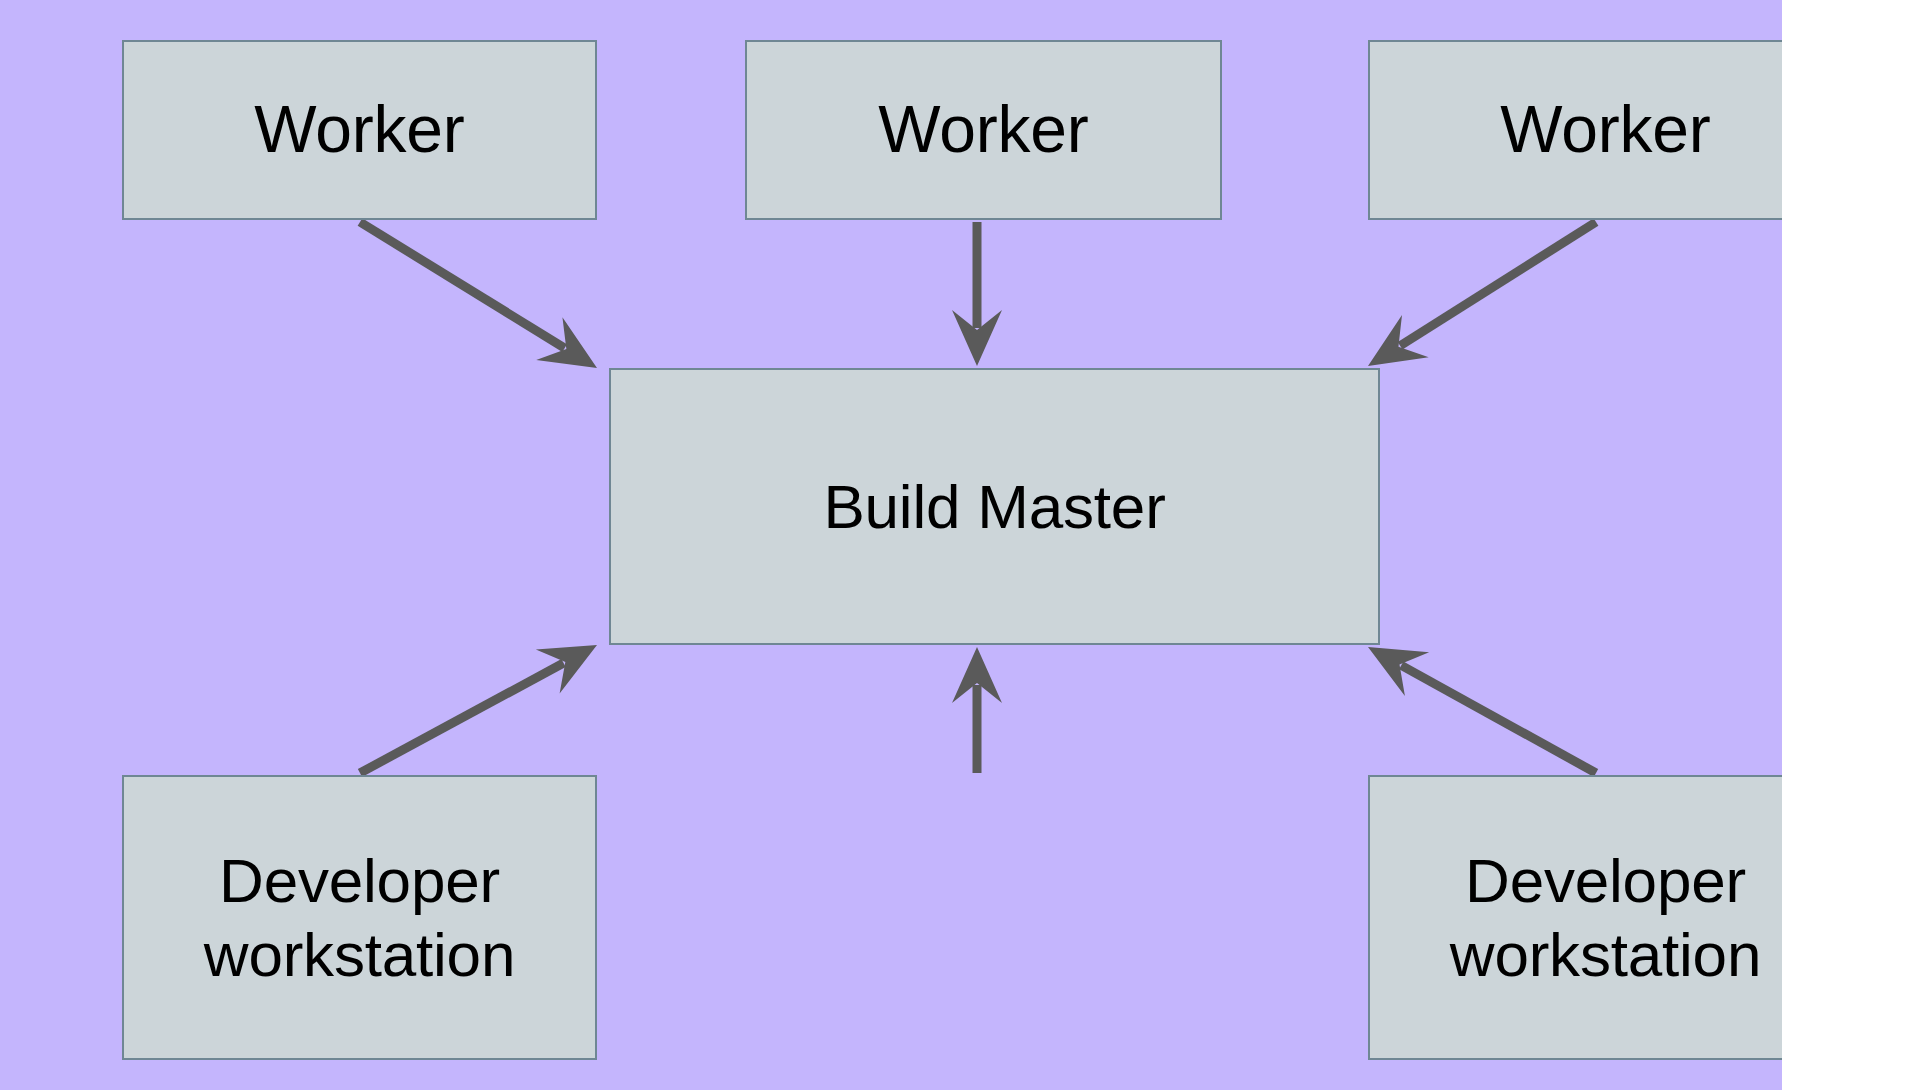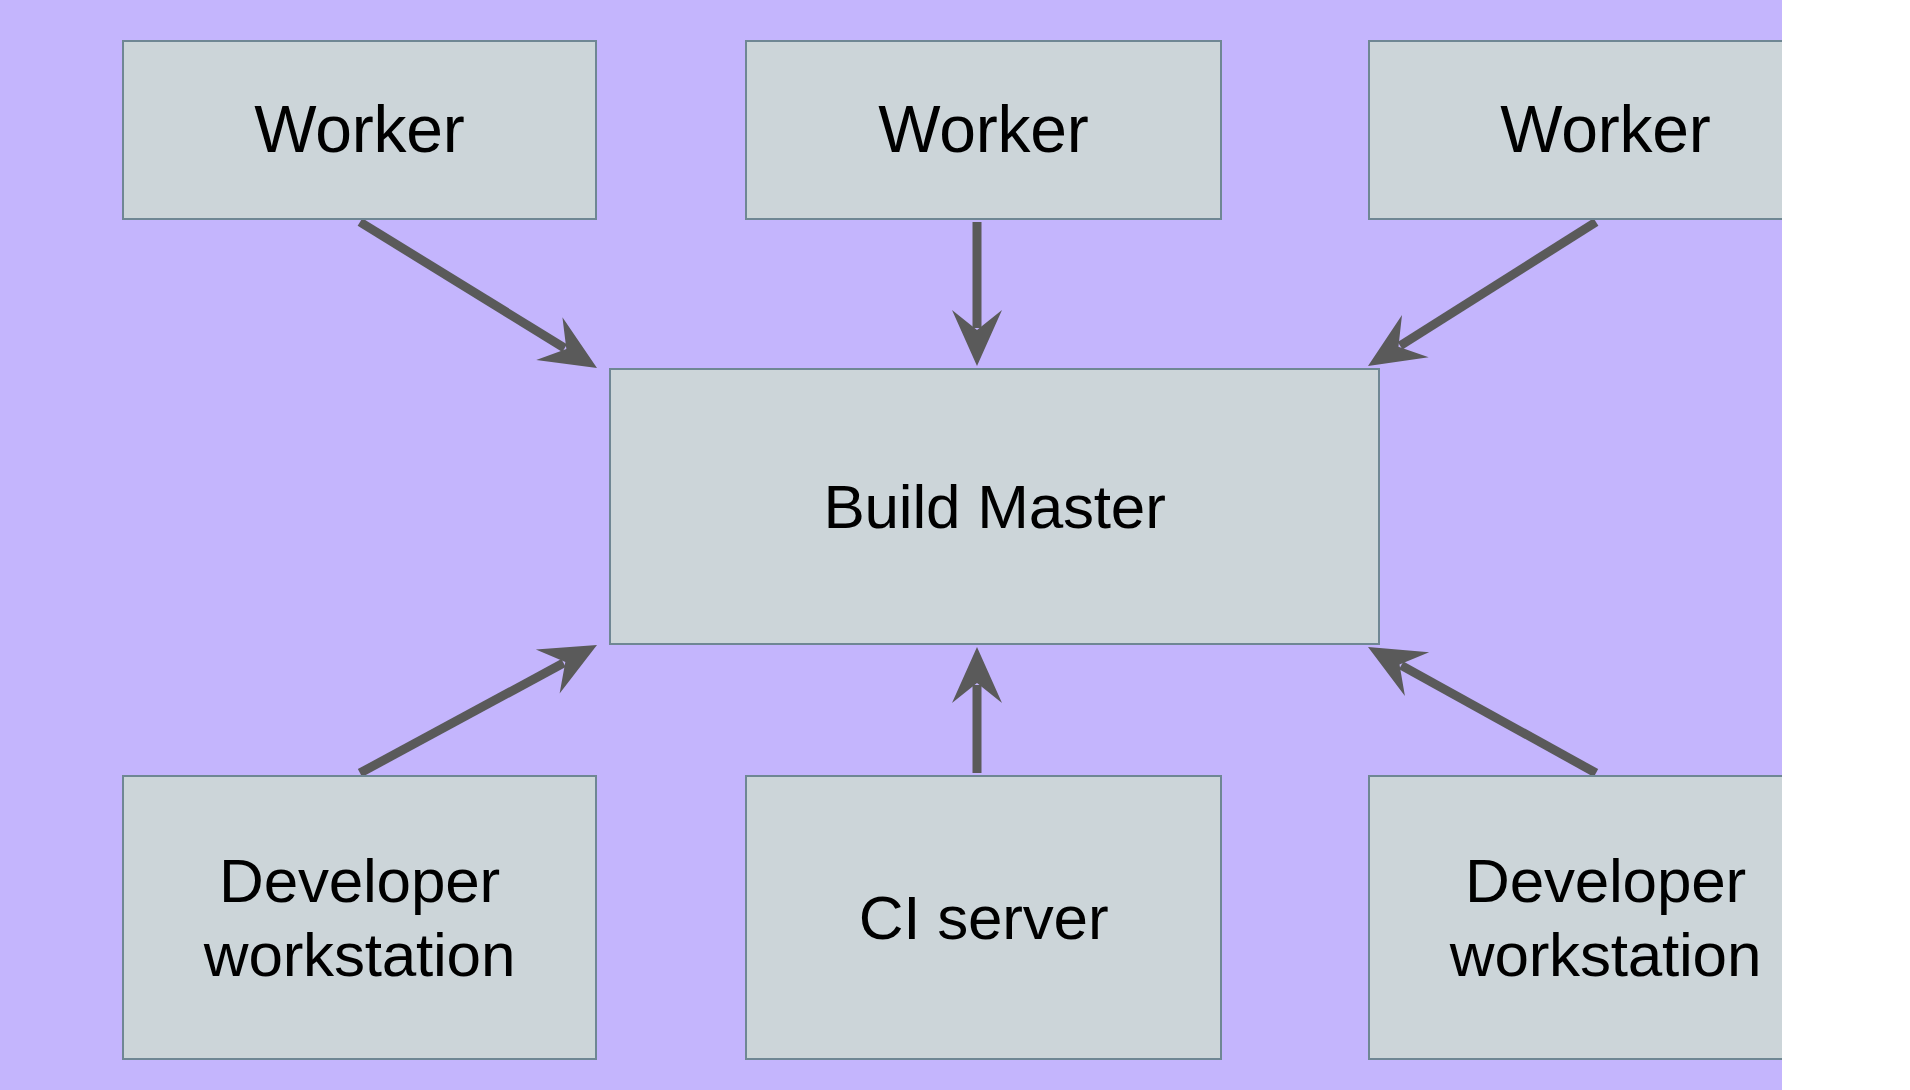--- a/index.html
+++ b/index.html
@@ -104,22 +104,19 @@
 
   <div class="node n-master">
     <span class="node-label">Build Master</span>
   </div>
 
   <div class="node n-dev-1">
     <span class="node-label">Developer
 workstation</span>
   </div>
 
-  <div class="node n-ci">
-    <span class="node-label">CI server</span>
-  </div>
 
   <div class="node n-dev-2">
     <span class="node-label">Developer
 workstation</span>
   </div>
 
 </div>
 
 </body></html>

